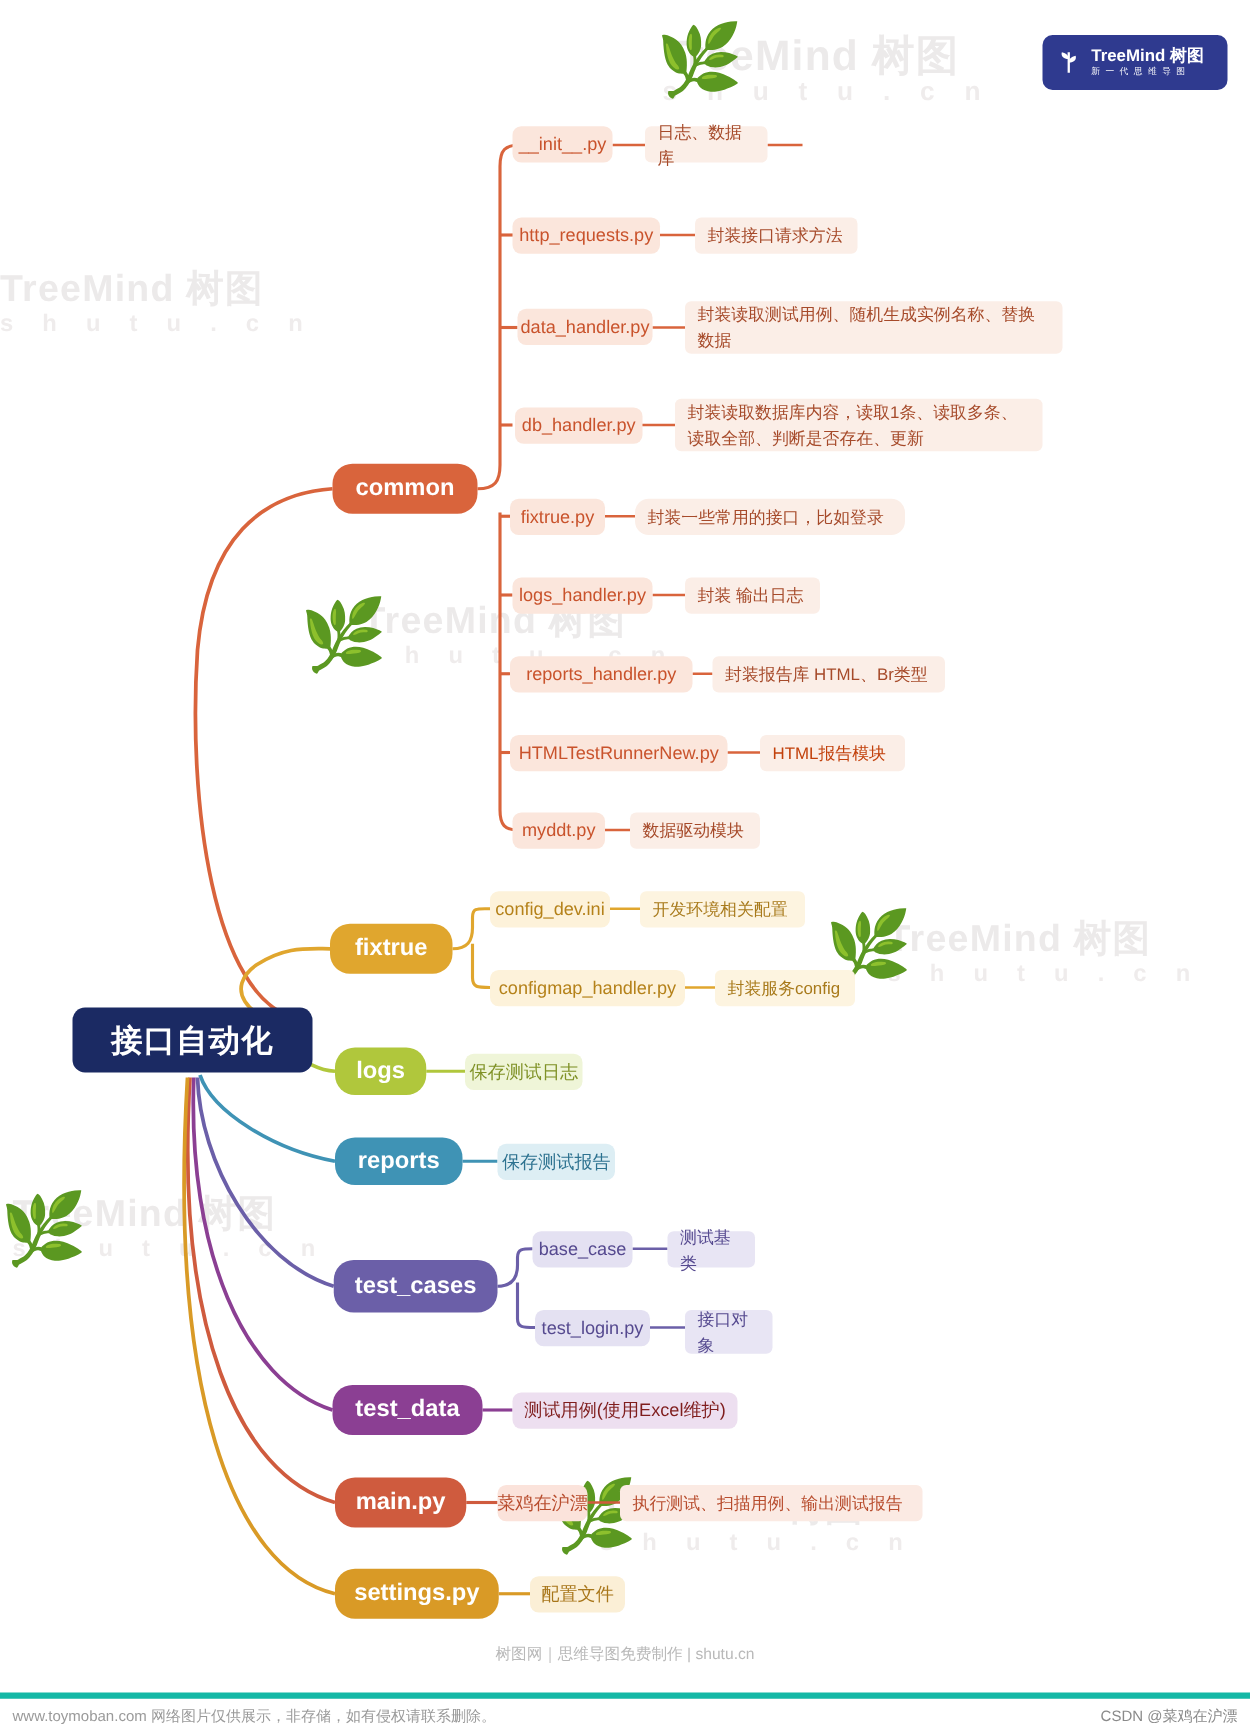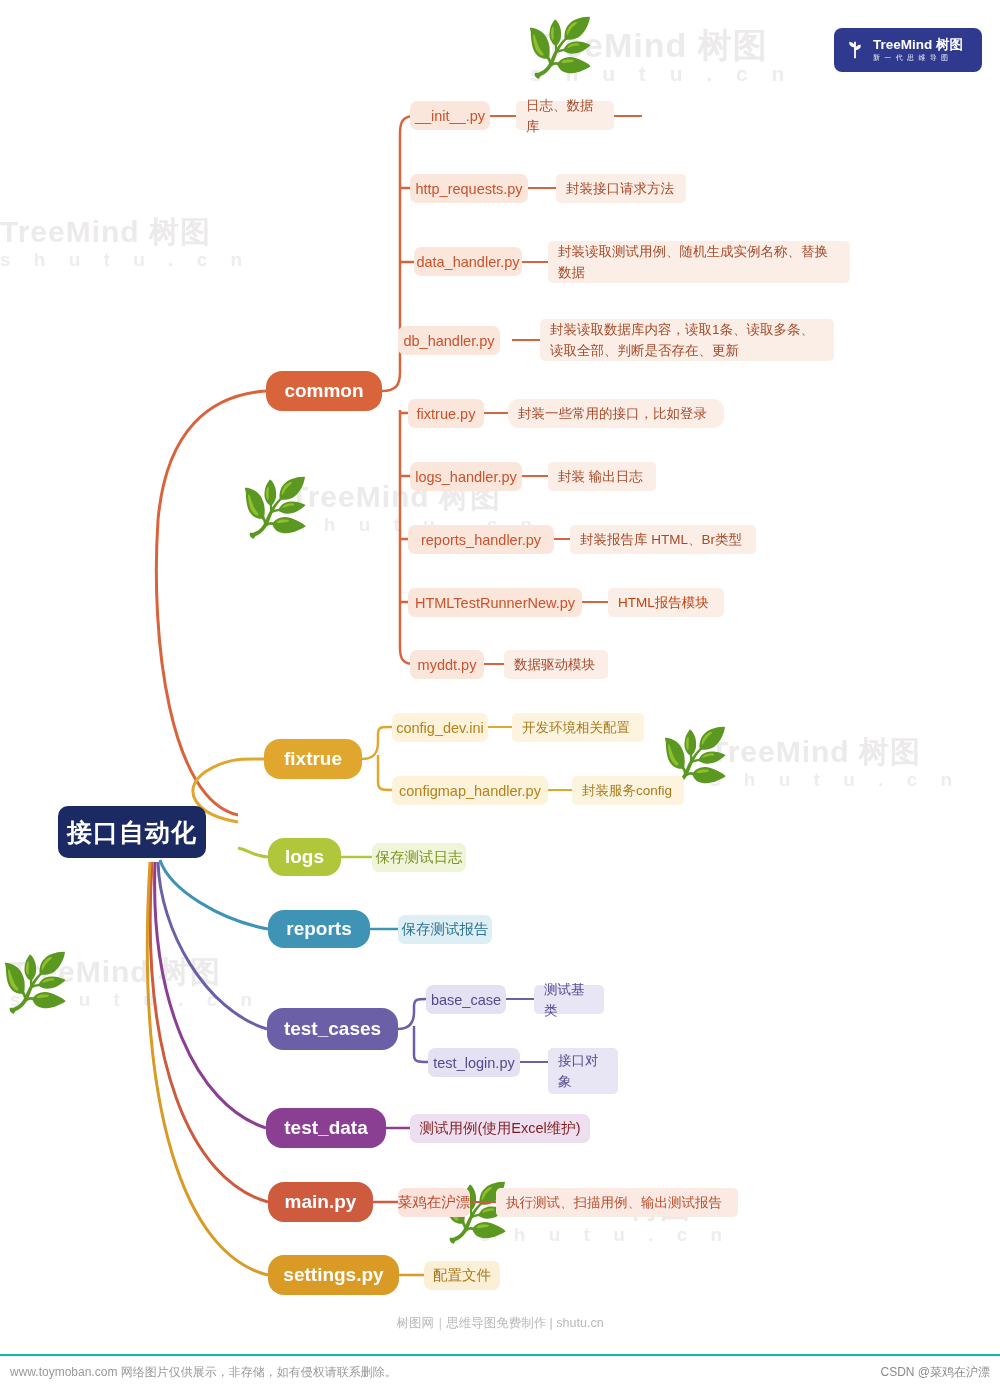--- a/index.html
+++ b/index.html
@@ -29,21 +29,21 @@
   
   .node{position:absolute;box-sizing:border-box;display:flex;align-items:center;justify-content:center;
         white-space:nowrap;}
   .root{background:#1b2a63;color:#fff;border-radius:10px;font-size:25px;font-weight:700;letter-spacing:1px;}
   .cat{border-radius:16px;color:#fff;font-size:19px;font-weight:600;}
   .leaf{border-radius:7px;font-size:14.5px;}
   .desc{border-radius:5px;font-size:13.5px;line-height:21px;white-space:normal;text-align:left;
         justify-content:flex-start;padding:6px 10px;}
 
   .footer{position:absolute;left:0;right:0;bottom:56px;text-align:center;color:#b9b9b9;font-size:12.5px;}
-  .botbar{position:absolute;left:0;right:0;bottom:0;height:34px;border-top:2px solid #14b8a6;
+  .botbar{position:absolute;left:0;right:0;bottom:0;height:34px;border-top:5px solid #14b8a6;
           display:flex;align-items:center;justify-content:space-between;padding:0 10px;box-sizing:border-box;
           font-size:12px;color:#8a8a8a;background:#fff;}
   .botbar .left{color:#9a9a9a;}
   .botbar .right{color:#8a8a8a;}
 </style>
 </head>
 <body>
 
 <div id="canvas">
 
@@ -136,34 +136,34 @@
       <path d="M12 3 L12 21" stroke="#ffffff" stroke-width="2" fill="none"></path>
       <path d="M12 9 C 7 9, 5 6, 6 3 C 10 4, 12 6, 12 9 Z" fill="#ffffff"></path>
       <path d="M12 12 C 17 12, 19 9, 18 6 C 14 7, 12 9, 12 12 Z" fill="#ffffff"></path>
     </svg>
     <div class="txt">
       <div class="l1">TreeMind 树图</div>
       <div class="l2">新 一 代 思 维 导 图</div>
     </div>
   </div>
 
-  <div class="node root" style="left:58px;top:806px;width:148px;height:52px;">接口自动化</div>
+  <div class="node root" style="left:58px;top:806px;width:192px;height:52px;">接口自动化</div>
 
   <div class="node cat" style="left:266px;top:371px;width:116px;height:40px;background:#d9643c;">common</div>
 
   <div class="node leaf" style="left:410px;top:101px;width:80px;height:29px;background:#fbe6dc;color:#c9532c;">__init__.py</div>
   <div class="node desc" style="left:516px;top:101px;width:98px;height:29px;background:#fbeee7;color:#a64a2a;align-items:center;">日志、数据库</div>
 
   <div class="node leaf" style="left:410px;top:174px;width:118px;height:29px;background:#fbe6dc;color:#c9532c;">http_requests.py</div>
   <div class="node desc" style="left:556px;top:174px;width:130px;height:29px;background:#fbeee7;color:#a64a2a;align-items:center;">封装接口请求方法</div>
 
   <div class="node leaf" style="left:414px;top:247px;width:108px;height:29px;background:#fbe6dc;color:#c9532c;">data_handler.py</div>
   <div class="node desc" style="left:548px;top:241px;width:302px;height:42px;background:#fbeee7;color:#a64a2a;">封装读取测试用例、随机生成实例名称、替换数据</div>
 
-  <div class="node leaf" style="left:398px;top:326px;width:102px;height:29px;background:#fbe6dc;color:#c9532c;">db_handler.py</div>
+  <div class="node leaf" style="left:412px;top:326px;width:102px;height:29px;background:#fbe6dc;color:#c9532c;">db_handler.py</div>
   <div class="node desc" style="left:540px;top:319px;width:294px;height:42px;background:#fbeee7;color:#a64a2a;">封装读取数据库内容，读取1条、读取多条、读取全部、判断是否存在、更新</div>
 
   <div class="node leaf" style="left:408px;top:399px;width:76px;height:29px;background:#fbe6dc;color:#c9532c;">fixtrue.py</div>
   <div class="node desc" style="left:508px;top:399px;width:216px;height:29px;background:#fbeee7;color:#a64a2a;align-items:center;border-radius:11px;">封装一些常用的接口，比如登录</div>
 
   <div class="node leaf" style="left:410px;top:462px;width:112px;height:29px;background:#fbe6dc;color:#c9532c;">logs_handler.py</div>
   <div class="node desc" style="left:548px;top:462px;width:108px;height:29px;background:#fbeee7;color:#a64a2a;align-items:center;">封装 输出日志</div>
 
   <div class="node leaf" style="left:408px;top:525px;width:146px;height:29px;background:#fbe6dc;color:#c9532c;">reports_handler.py</div>
   <div class="node desc" style="left:570px;top:525px;width:186px;height:29px;background:#fbeee7;color:#a64a2a;align-items:center;">封装报告库 HTML、Br类型</div>
@@ -183,21 +183,21 @@
   <div class="node cat" style="left:268px;top:838px;width:73px;height:38px;background:#b0c73c;">logs</div>
   <div class="node leaf" style="left:372px;top:843px;width:94px;height:29px;background:#eff5d8;color:#7f9126;">保存测试日志</div>
 
   <div class="node cat" style="left:268px;top:910px;width:102px;height:38px;background:#3f93b5;">reports</div>
   <div class="node leaf" style="left:398px;top:915px;width:94px;height:29px;background:#ddeef4;color:#2d7290;">保存测试报告</div>
 
   <div class="node cat" style="left:267px;top:1008px;width:131px;height:42px;background:#6b5fa8;">test_cases</div>
   <div class="node leaf" style="left:426px;top:985px;width:80px;height:29px;background:#e4e1f2;color:#55498f;">base_case</div>
   <div class="node desc" style="left:534px;top:985px;width:70px;height:29px;background:#e8e5f4;color:#55498f;align-items:center;">测试基类</div>
   <div class="node leaf" style="left:428px;top:1048px;width:92px;height:29px;background:#e4e1f2;color:#55498f;">test_login.py</div>
-  <div class="node desc" style="left:548px;top:1048px;width:70px;height:46px;background:#e8e5f4;color:#55498f;align-items:center;">接口对象</div>
+  <div class="node desc" style="left:548px;top:1048px;width:70px;height:35px;background:#e8e5f4;color:#55498f;align-items:center;">接口对象</div>
 
   <div class="node cat" style="left:266px;top:1108px;width:120px;height:40px;background:#8b3f93;">test_data</div>
   <div class="node leaf" style="left:410px;top:1114px;width:180px;height:29px;background:#eddff0;color:#7f1d1d;">测试用例(使用Excel维护)</div>
 
   <div class="node cat" style="left:268px;top:1182px;width:105px;height:40px;background:#cf5b3e;">main.py</div>
   <div class="node leaf" style="left:398px;top:1188px;width:72px;height:29px;background:#fbe3db;color:#b84d2e;">菜鸡在沪漂</div>
   <div class="node desc" style="left:496px;top:1188px;width:242px;height:29px;background:#fbeae3;color:#b84d2e;align-items:center;">执行测试、扫描用例、输出测试报告</div>
 
   <div class="node cat" style="left:268px;top:1255px;width:131px;height:40px;background:#d99a26;">settings.py</div>
   <div class="node leaf" style="left:424px;top:1261px;width:76px;height:29px;background:#fbefd6;color:#a8761a;">配置文件</div>

